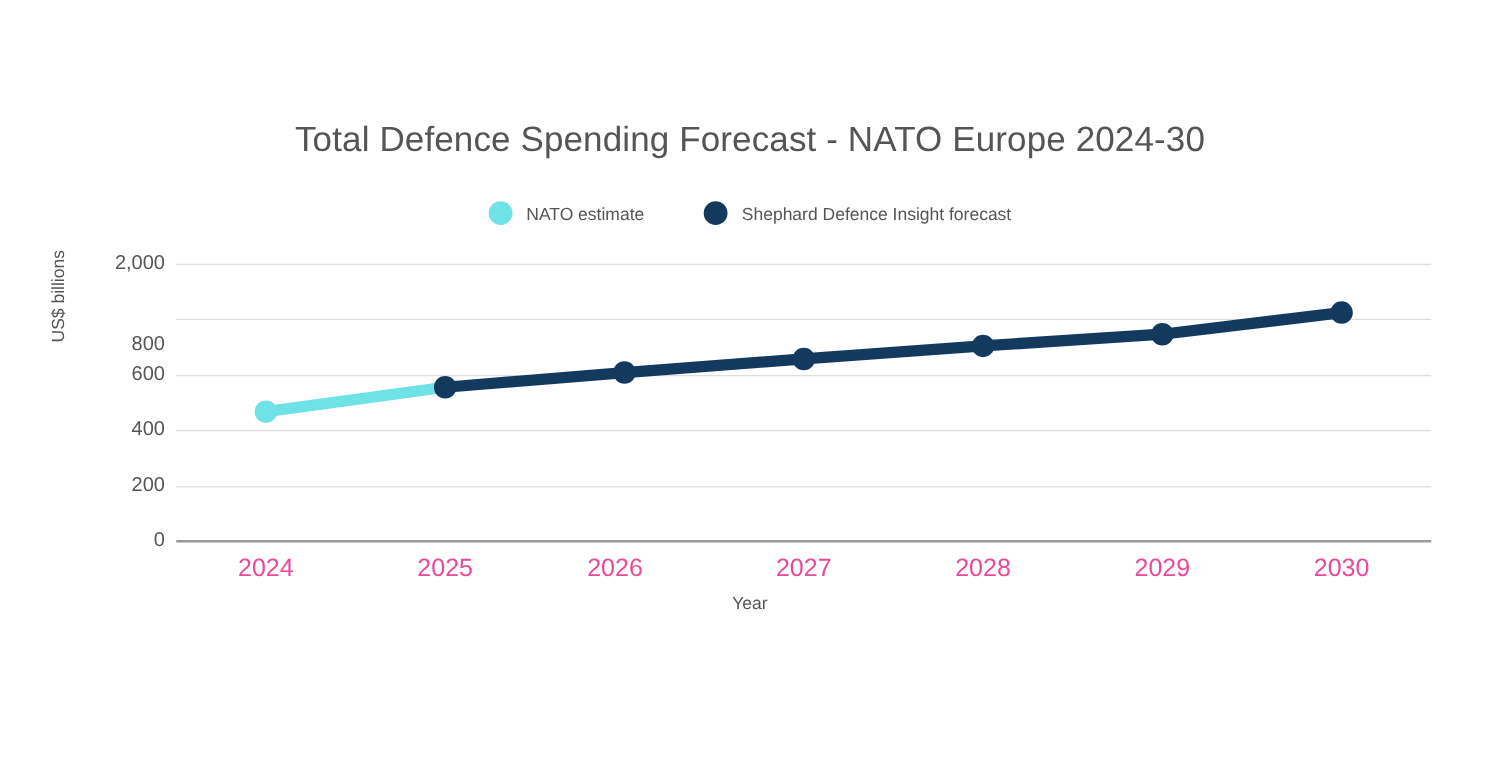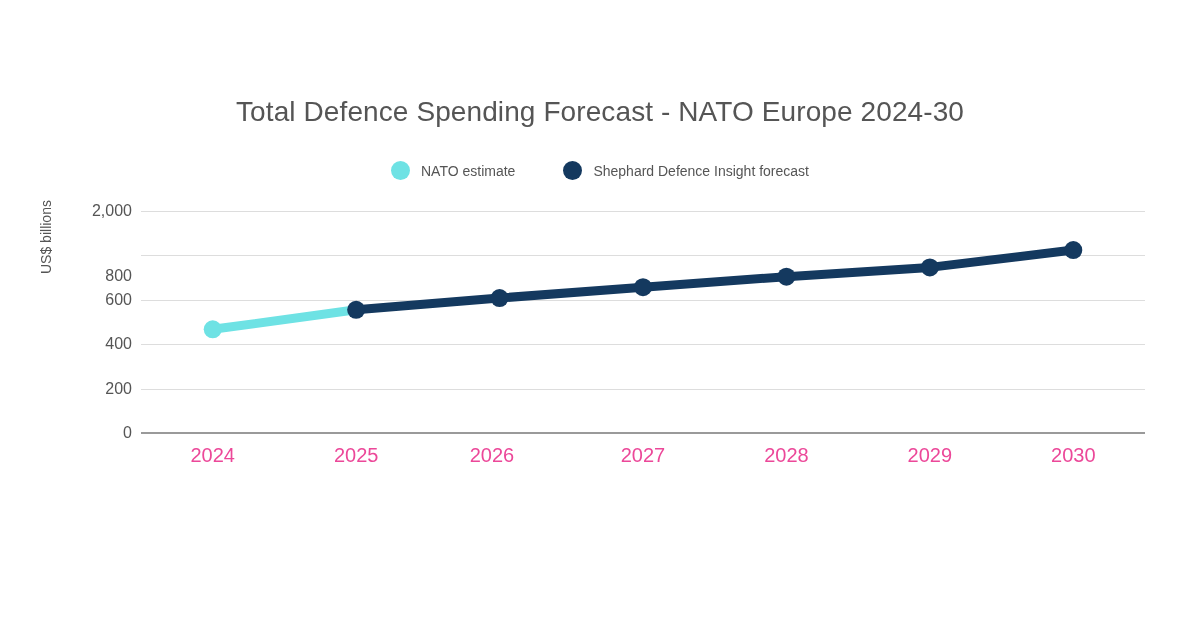--- a/index.html
+++ b/index.html
@@ -199,14 +199,15 @@
         <polyline points="356.1428571428571,309.78999999999996 499.57142857142856,298.024 643,287.14599999999996 786.4285714285713,276.712 929.8571428571428,267.38800000000003 1073.2857142857142,250.072" fill="none" stroke="#14395F" stroke-width="9" stroke-linecap="round" stroke-linejoin="round"></polyline>
         <circle cx="212.71428571428572" cy="329.326" r="9" fill="#6EE2E4"></circle>
         <circle cx="356.1428571428571" cy="309.78999999999996" r="9" fill="#14395F"></circle>
         <circle cx="499.57142857142856" cy="298.024" r="9" fill="#14395F"></circle>
         <circle cx="643" cy="287.14599999999996" r="9" fill="#14395F"></circle>
         <circle cx="786.4285714285713" cy="276.712" r="9" fill="#14395F"></circle>
         <circle cx="929.8571428571428" cy="267.38800000000003" r="9" fill="#14395F"></circle>
         <circle cx="1073.2857142857142" cy="250.072" r="9" fill="#14395F"></circle>
       </svg>
 
+    <div class="x-axis-title">Year</div>
   </div>
 </div>
 
 </body></html>

